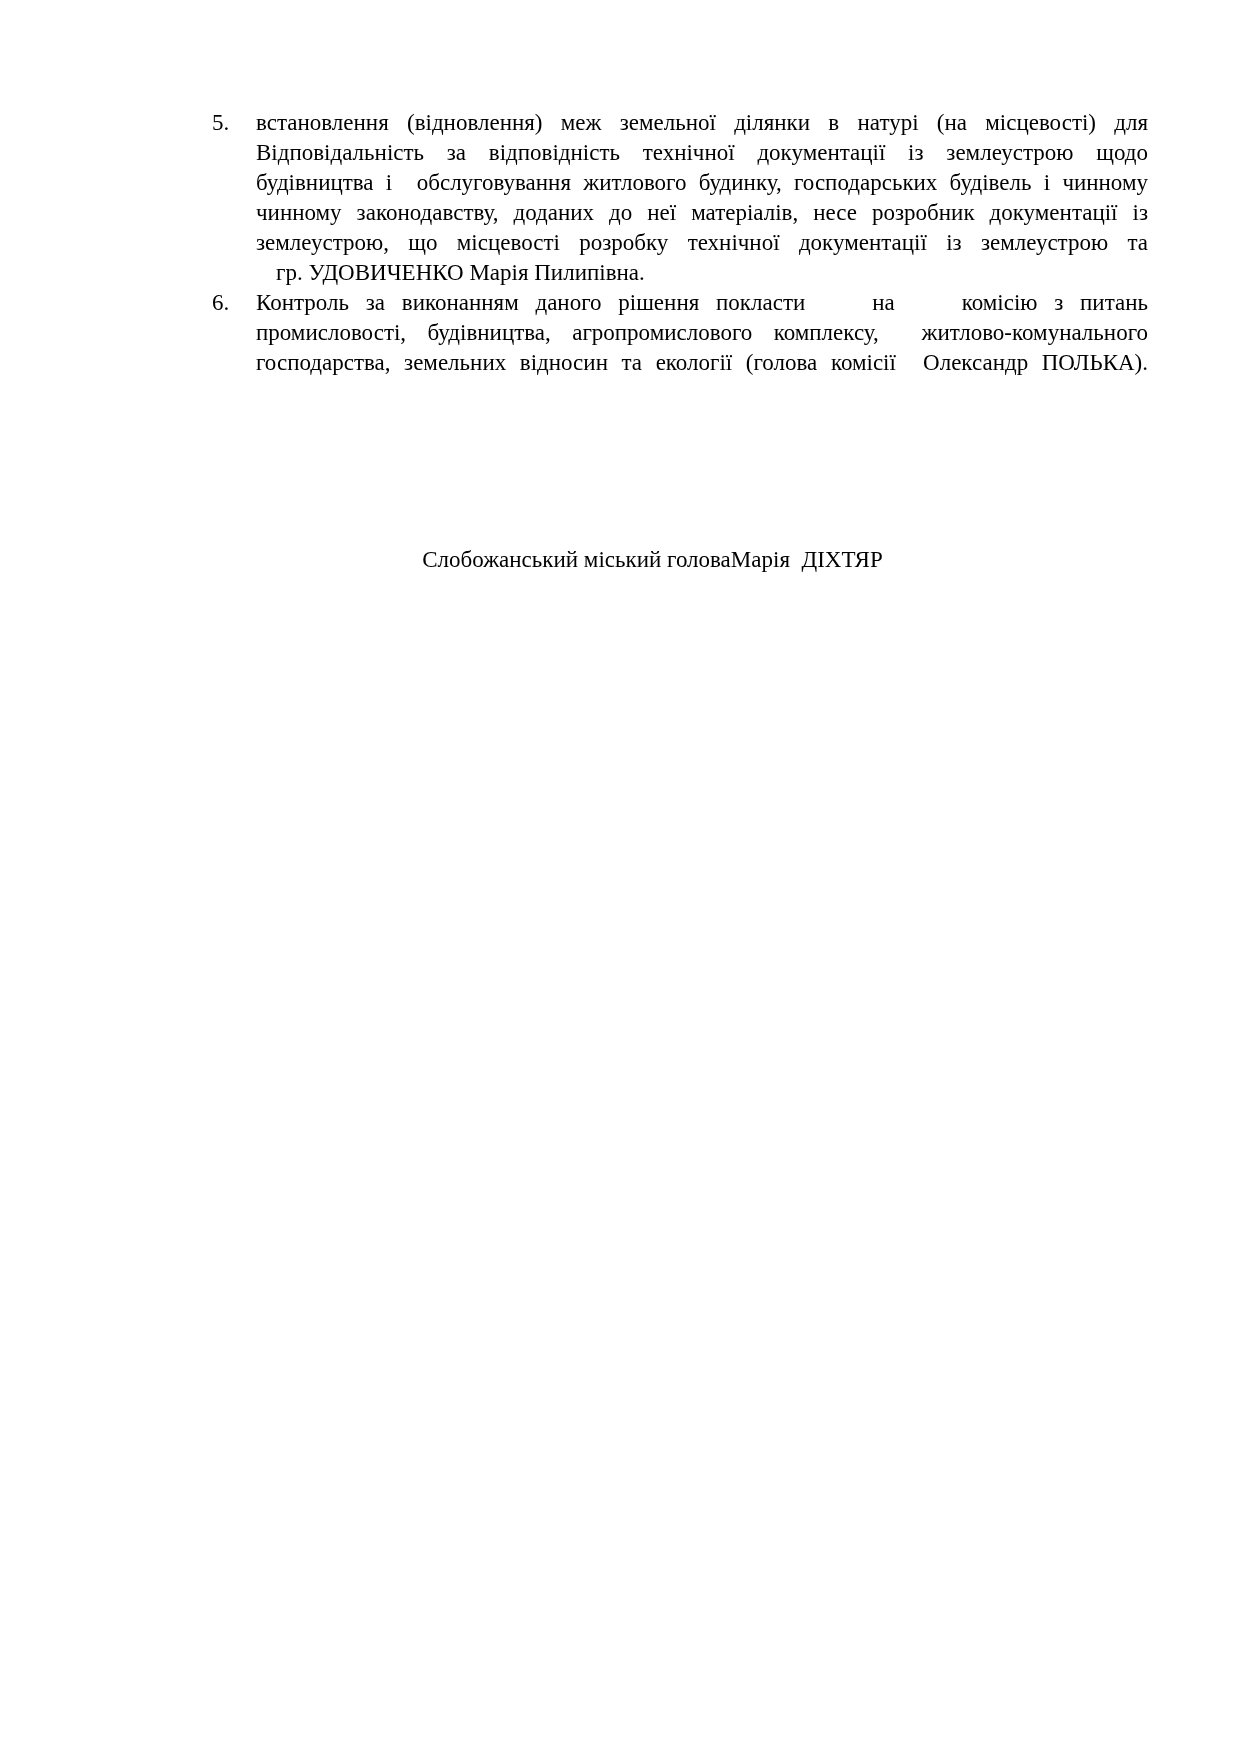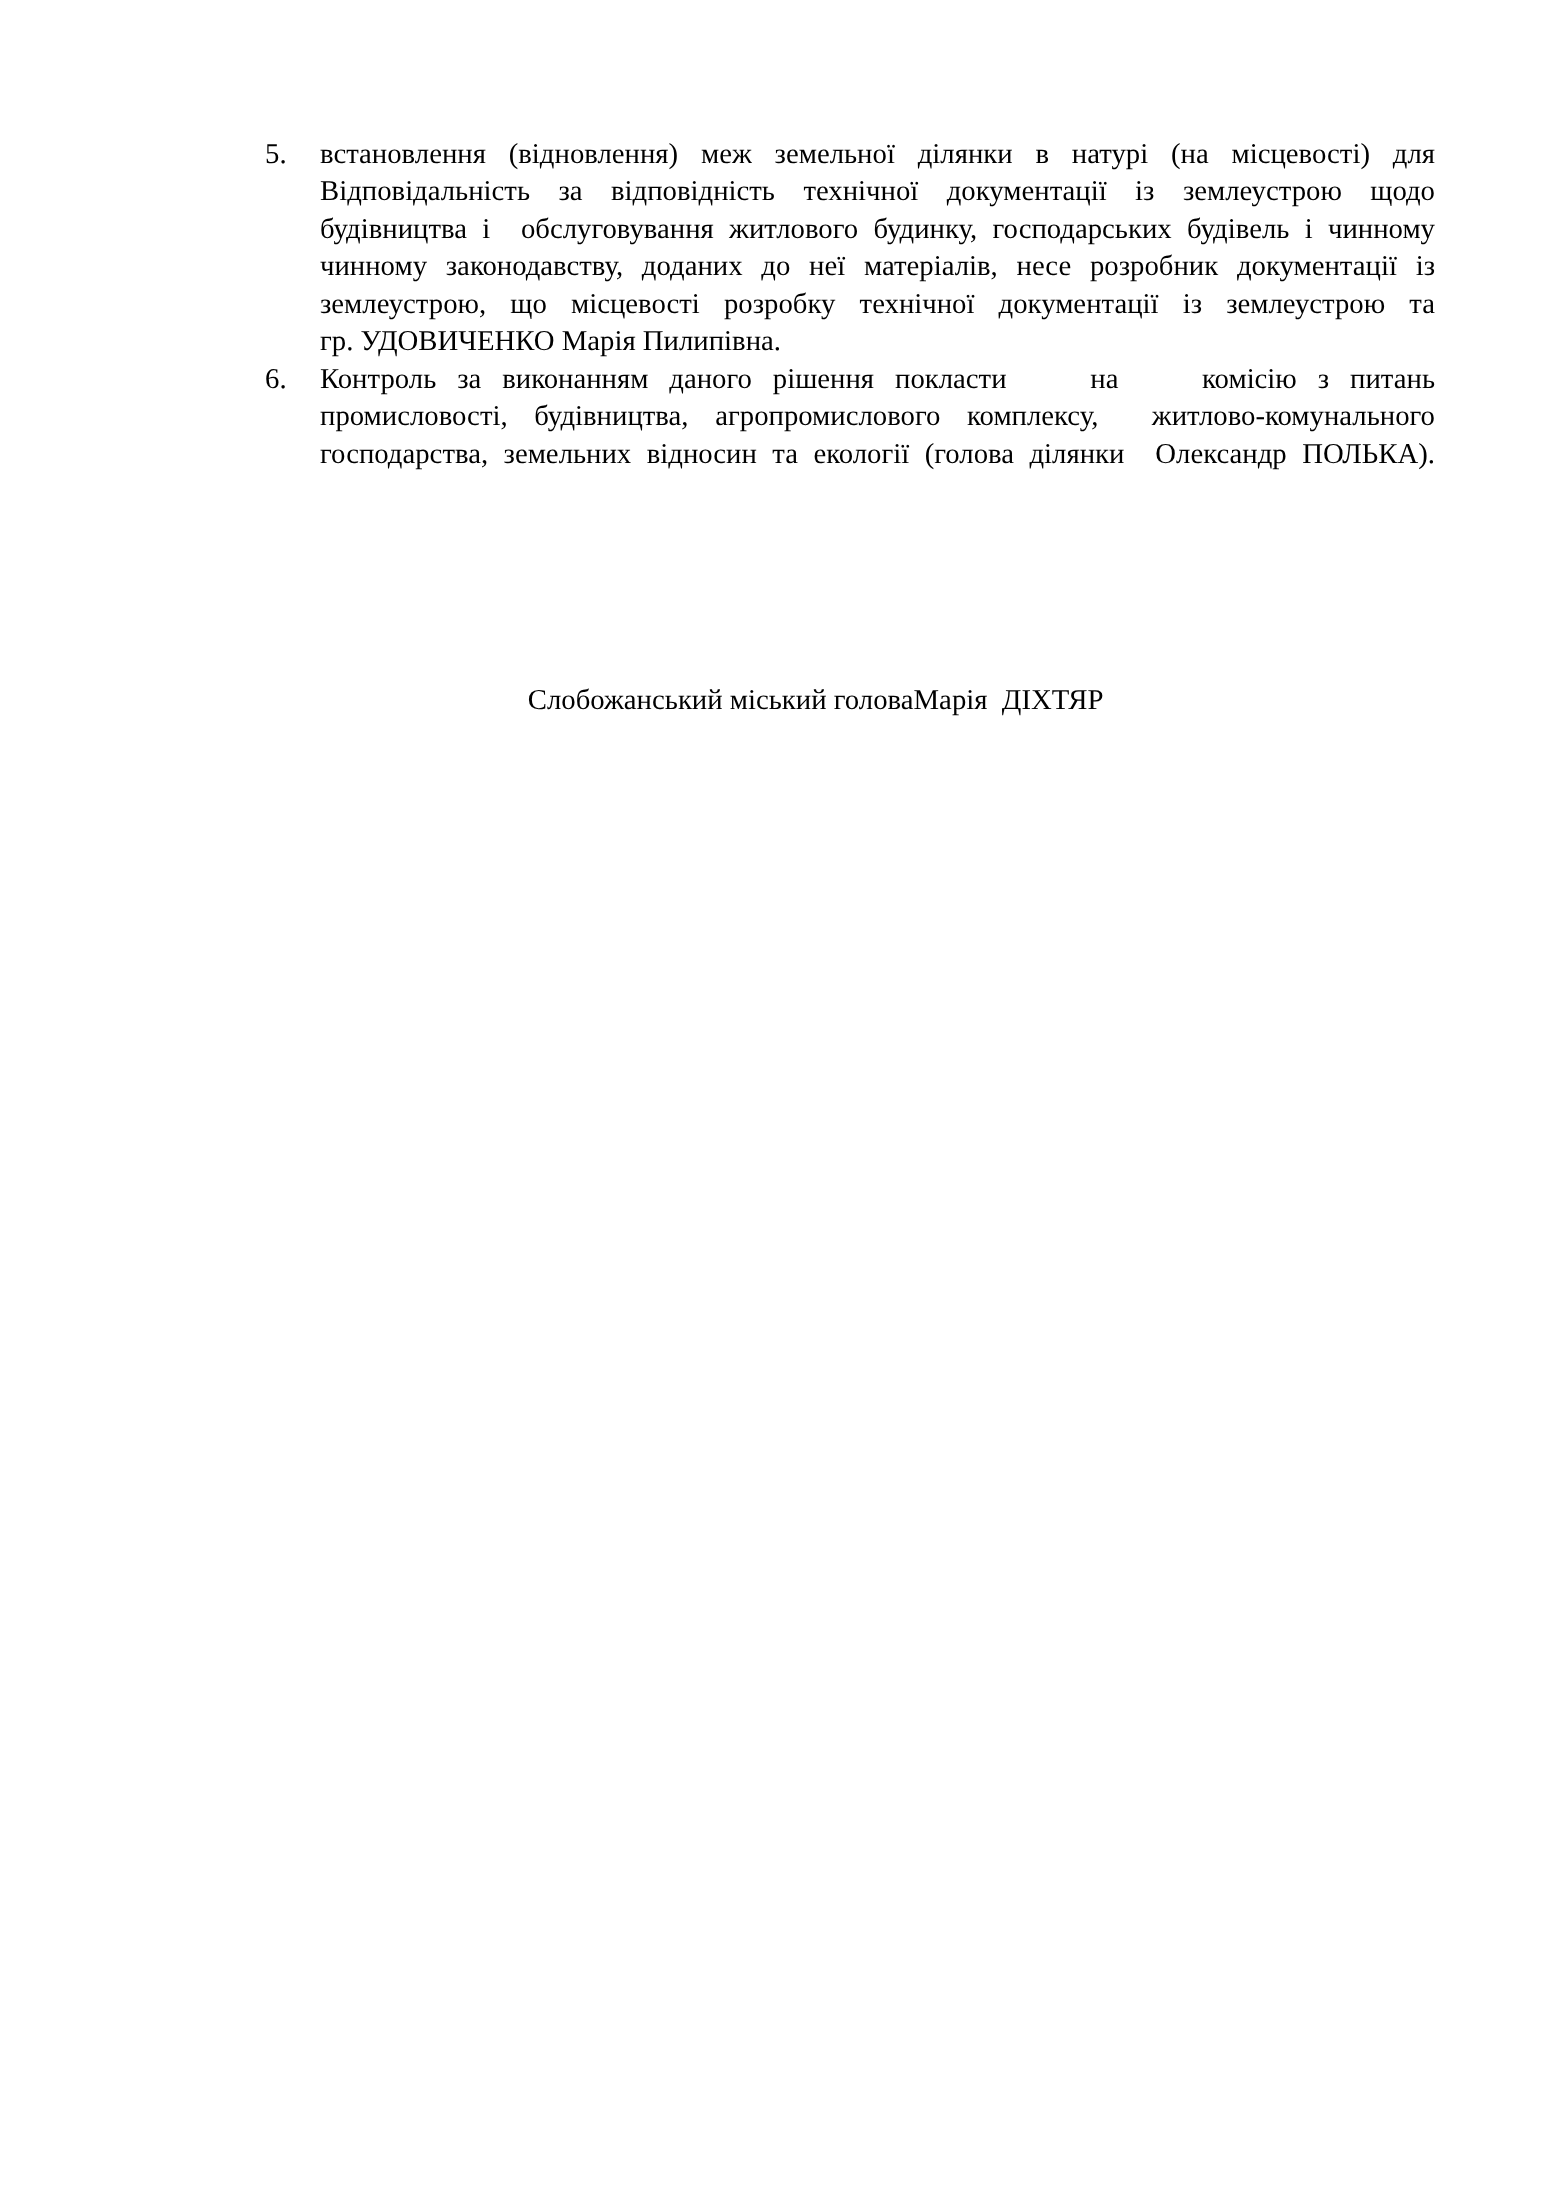--- a/index.html
+++ b/index.html
@@ -41,20 +41,21 @@
     white-space: pre-wrap;
     overflow: hidden;
   }
   .tline.just {
     text-align: justify;
     text-align-last: justify;
   }
   .tline.plain {
     text-align: center;
     text-align-last: left;
+    margin-left: 20px;
   }
   .signature {
     position: absolute;
     left: 183px;
     top: 545px;
     width: 939px;
     display: flex;
     justify-content: center;
     font-size: 23px;
     line-height: 30px;
@@ -78,21 +79,21 @@
         <div class="tline just">землеустрою, що місцевості розробку технічної документації із землеустрою та</div>
         <div class="tline plain">гр. УДОВИЧЕНКО Марія Пилипівна.</div>
       </div>
     </div>
 
     <div class="item">
       <div class="num">6.</div>
       <div class="lines">
         <div class="tline just">Контроль за виконанням даного рішення покласти    на    комісію з питань</div>
         <div class="tline just">промисловості, будівництва, агропромислового комплексу,  житлово-комунального</div>
-        <div class="tline just">господарства, земельних відносин та екології (голова ділянки  Олександр ПОЛЬКА).</div>
+        <div class="tline just">господарства, земельних відносин та екології (голова комісії  Олександр ПОЛЬКА).</div>
       </div>
     </div>
 
   </div>
 
   <div class="signature">
     <span>Слобожанський міський голова</span>
     <span>Марія  ДІХТЯР</span>
   </div>
 

